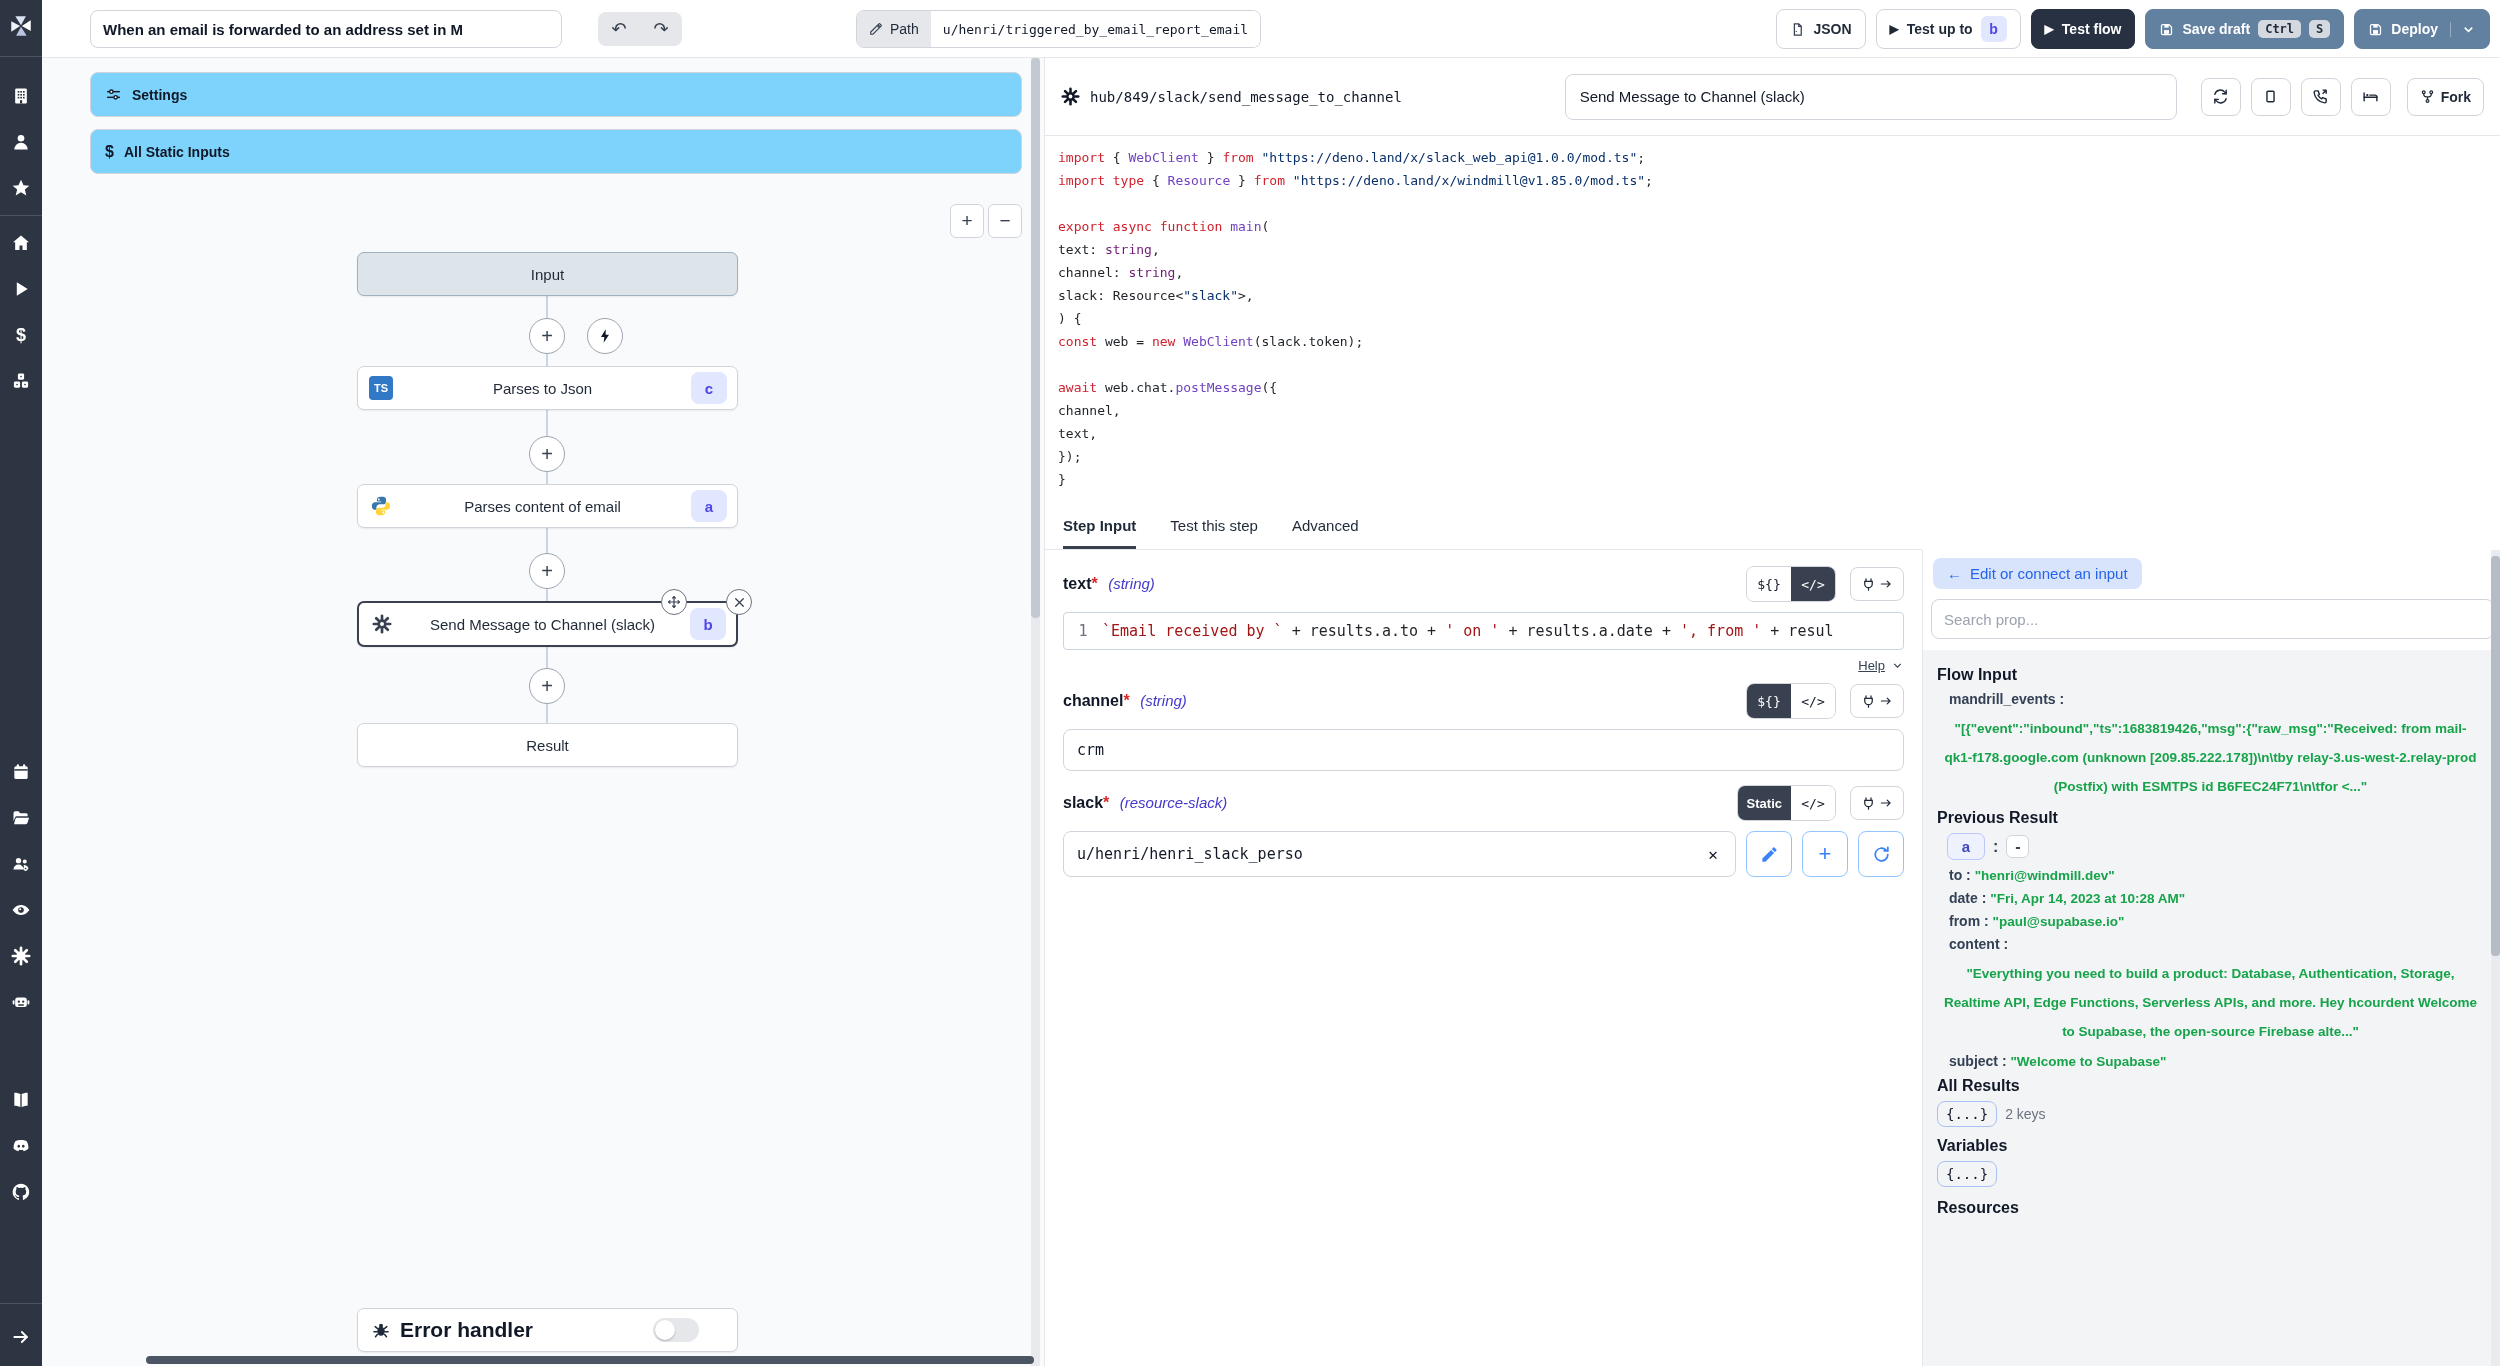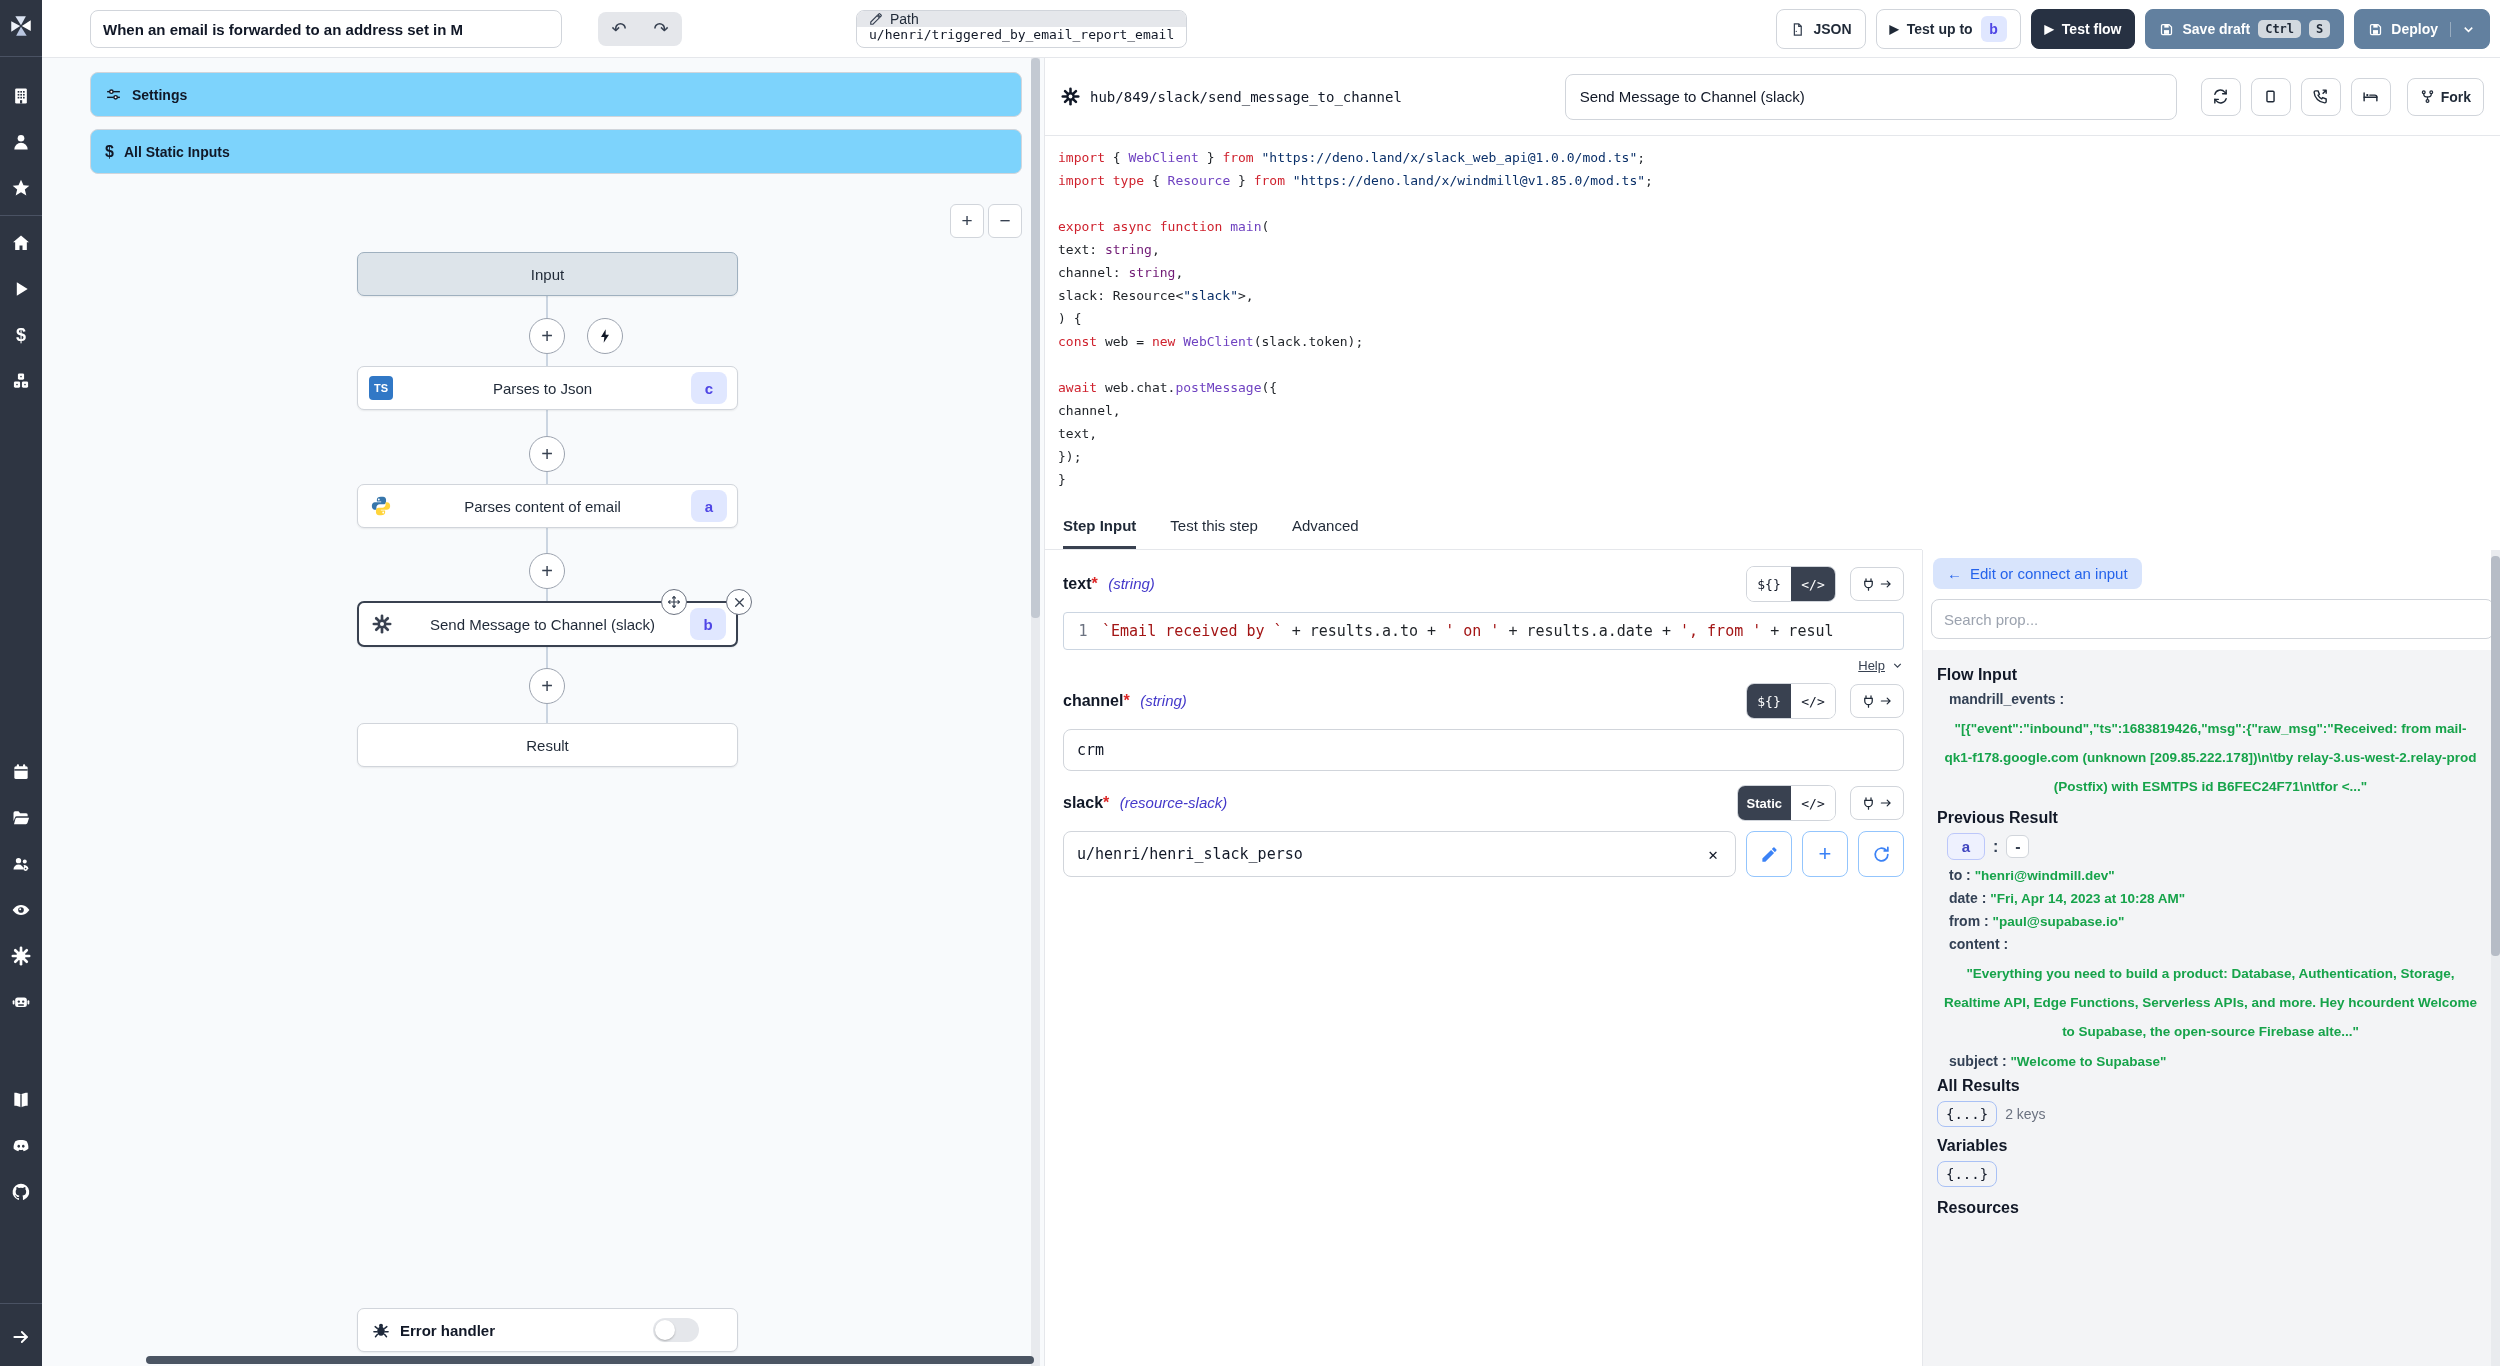--- a/index.html
+++ b/index.html
@@ -13,21 +13,21 @@
   .sb-logo { width:42px; height:52px; display:flex; align-items:center; justify-content:center; }
   .sb-div { width:42px; border-top:1px solid #4a5263; margin:4px 0; }
   .sb-gap1 { height:12px; } .sb-grow { flex:1; }
   .sb-txt { color:#fff; font-weight:bold; font-size:18px; }
 
   
   .topbar { position:absolute; left:42px; top:0; right:0; height:58px; background:#fff; border-bottom:1px solid #e5e7eb; z-index:20; }
   .title-input { position:absolute; left:48px; top:10px; width:472px; height:38px; border:1px solid #d1d5db; border-radius:8px; padding:0 12px; font-size:15px; font-weight:600; color:#111827; font-family:"Liberation Sans",sans-serif; }
   .undo-group { position:absolute; left:556px; top:12px; height:34px; background:#e5e7eb; border-radius:8px; display:flex; }
   .undo-btn { width:42px; height:34px; display:flex; align-items:center; justify-content:center; font-size:18px; color:#374151; cursor:pointer; }
-  .path-pill { position:absolute; left:814px; top:10px; height:38px; display:inline-flex; border:1px solid #d1d5db; border-radius:8px; overflow:hidden;flex-direction:column; }
+  .path-pill { position:absolute; left:814px; top:10px; height:38px; display:inline-flex; border:1px solid #d1d5db; border-radius:8px; overflow:hidden; }
   .path-left { background:#e5e7eb; display:flex; align-items:center; gap:7px; padding:0 12px; font-size:14px; font-weight:500; color:#1f2937; }
   .path-right { background:#fff; display:flex; align-items:center; padding:0 12px; font-family:"DejaVu Sans Mono",monospace; font-size:13px; color:#111827; }
   .tb-right { position:absolute; right:10px; top:9px; display:flex; gap:10px; height:40px; }
   .tb-btn { display:inline-flex; align-items:center; gap:8px; border:1px solid #d1d5db; background:#fff; border-radius:8px; padding:0 13px; font-size:14px; font-weight:600; color:#1f2937; cursor:pointer;text-align:center; }
   .tb-btn svg { width:15px; height:15px; }
   .badge-b { background:#e0e7ff; color:#4f46e5; font-weight:bold; border-radius:6px; width:26px; height:26px; display:flex; align-items:center; justify-content:center; font-size:14px; }
   .btn-dark { background:#273142; border-color:#273142; color:#fff; }
   .btn-blue { background:#62809f; border-color:#62809f; color:#fff; }
   .kbd { background:#d3d9df; color:#1f2937; border-radius:5px; padding:2px 7px; font-family:"DejaVu Sans Mono",monospace; font-size:12px; font-weight:bold; }
   .deploy-chev { border-left:1px solid rgba(255,255,255,.35); margin-left:4px; padding-left:10px; display:flex; align-items:center; }
@@ -430,21 +430,21 @@
     <div class="node" style="top:1250px">
       <span class="lang-ic">
         <svg width="20" height="20" viewBox="0 0 24 24">
             <ellipse cx="12" cy="13.5" rx="4.6" ry="5.5" fill="#1e293b"></ellipse>
             <circle cx="12" cy="7" r="2.4" fill="#1e293b"></circle>
             <g stroke="#1e293b" stroke-width="1.8" stroke-linecap="round">
               <path d="M7.6 10 5 8M16.4 10 19 8M6.8 14H3.5M17.2 14h3.3M7.6 17.5 5.4 20M16.4 17.5l2.2 2.5"></path>
             </g>
           </svg>
       </span>
-      <span style="font-size:15px; font-weight:bold; color:#111827; margin-left:6px">Error handler</span>
+      <span style="font-size:21px; font-weight:bold; color:#111827; margin-left:6px">Error handler</span>
       <span style="flex:1"></span>
       <span class="toggle" style="margin-right:28px">
           <span class="knob"></span>
         </span>
     </div>
 
     <div class="vscroll">
         <div class="thumb" style="top:0; height:560px"></div>
       </div>
     <div class="hscroll-thumb"></div>

